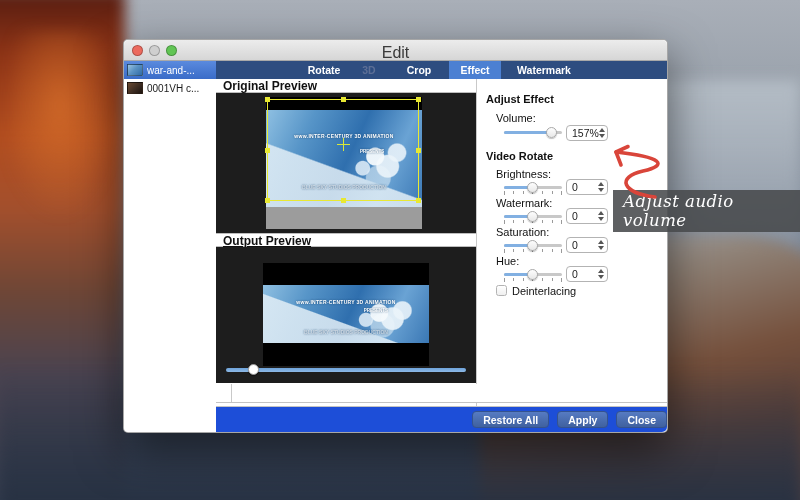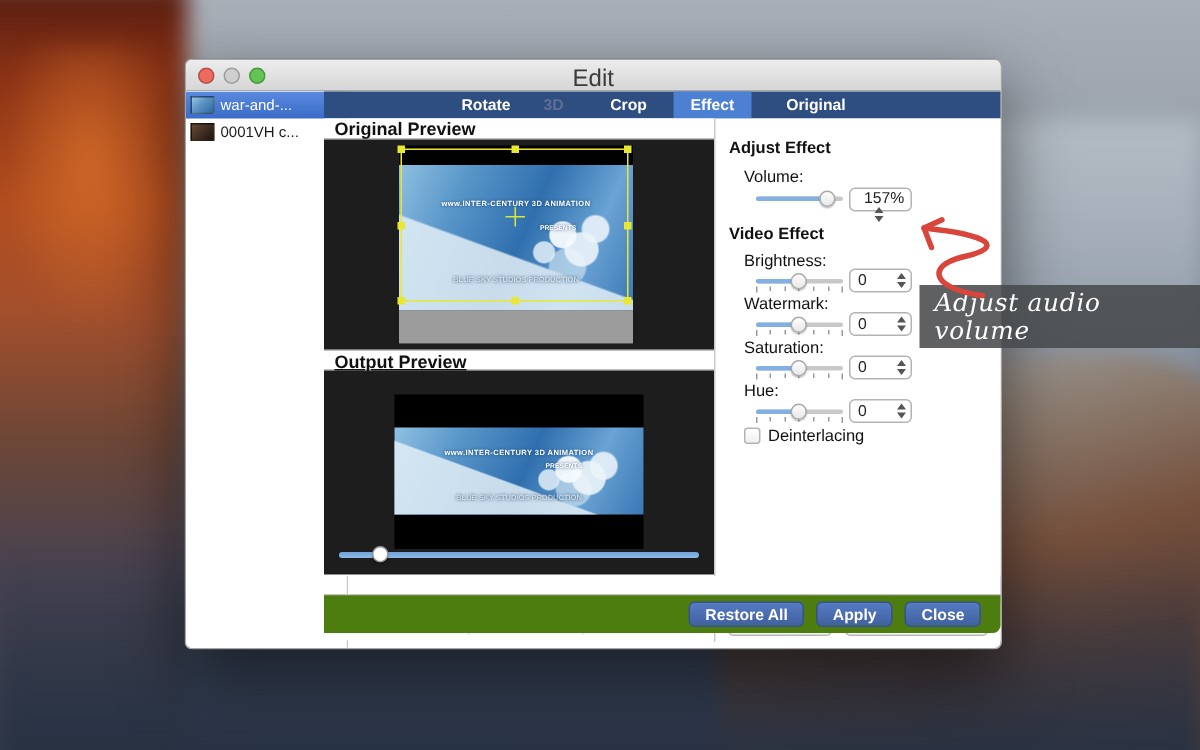--- a/index.html
+++ b/index.html
@@ -131,23 +131,23 @@
   .volslider { position:relative; width:68px; height:11px; }
   .volslider .tr { position:absolute; top:4px; width:100%; height:3px; border-radius:1.5px; background:#c8c8c8; }
   .volslider .fl { position:absolute; top:4px; width:88%; height:3px; border-radius:1.5px; background:#82b0e2; }
   .volslider .th { position:absolute; top:0; left:86%; width:10px; height:10px; border-radius:50%;
     background:linear-gradient(180deg,#fdfdfd,#e6e6e6); border:1px solid #a9a9a9; }
   .timetext { font-size:10px; color:#333; letter-spacing:0; }
 
   .whitebtn { height:17px; padding:0 8px; background:linear-gradient(180deg,#fff,#f1f1f1);
     border:1px solid #b5b5b5; border-radius:4px; font-size:10.5px; color:#222; line-height:15px; }
 
-  .footer { position:absolute; left:0; right:0; bottom:10px; height:26px; background:#4d7c0f;
+  .footer { position:absolute; left:0; right:0; bottom:0; height:26px; background:#1d4ed8;
     border-top:1px solid #c3c3c3; border-radius:0 0 5px 0; display:flex; align-items:center;
-    justify-content:flex-end; gap:8px; padding-right:13px; }
+    justify-content:flex-end; gap:8px; }
   .bluebtn { height:17px; padding:0 10px; border-radius:4px; color:#fff; font-weight:bold; font-size:10.5px;
     line-height:16px; background:linear-gradient(180deg,#567bc2,#40619f); border:1px solid #35538e; }
 
   
   .note { position:absolute; left:613px; top:190px; width:187px; height:42px;
     background:rgba(72,74,76,.88); display:flex; align-items:center; padding-left:10px; }
   .note span { color:#fff; font-size:16.5px; font-style:italic; font-family:"DejaVu Serif",serif; letter-spacing:.5px; }
   .arrowsvg { position:absolute; left:595px; top:138px; }
 </style>
 </head>
@@ -182,21 +182,21 @@
       </div>
     </div>
 
     <div class="main">
 
       <div class="tabbar">
         <div class="tab tab-rotate">Rotate</div>
         <div class="tab tab-3d">3D</div>
         <div class="tab tab-crop">Crop</div>
         <div class="tab tab-effect">Effect</div>
-        <div class="tab tab-watermark">Original</div>
+        <div class="tab tab-watermark">Watermark</div>
       </div>
 
       <div class="content">
 
         <div class="leftcol">
           <div class="labelbar">Original Preview</div>
 
           <div class="dark dark1">
             <div class="vframe vf1">
               <div class="vart va1">
@@ -238,29 +238,29 @@
 
         <div class="rightcol">
           <div class="rc-abs heading" style="left:9px; top:14px;">Adjust Effect</div>
           <div class="rc-abs" style="left:19px; top:33px;">Volume:</div>
 
           <div class="hslider" style="left:27px; top:48px; width:58px;">
             <div class="hs-track"></div>
             <div class="hs-fill" style="width:78%;"></div>
             <div class="hs-thumb" style="left:72%;"></div>
           </div>
-          <div class="stepper" style="left:89px; top:46px;flex-direction:column;">
+          <div class="stepper" style="left:89px; top:46px;">
             <span class="stepval">157%</span>
             <span class="steparrows">
               <span class="arr up"></span>
               <span class="arr dn"></span>
             </span>
           </div>
 
-          <div class="rc-abs heading" style="left:9px; top:71px;">Video Effect</div>
+          <div class="rc-abs heading" style="left:9px; top:71px;">Video Rotate</div>
 
           <div class="rc-abs" style="left:19px; top:89px;">Brightness:</div>
           <div class="hslider" style="left:27px; top:103px; width:58px;">
             <div class="hs-track"></div>
             <div class="hs-fill" style="width:45%;"></div>
             <div class="ticks">
               <span class="tick end" style="left:0;"></span>
                 <span class="tick" style="left:16%;"></span>
                 <span class="tick" style="left:32%;"></span>
                 <span class="tick" style="left:49%;"></span>

